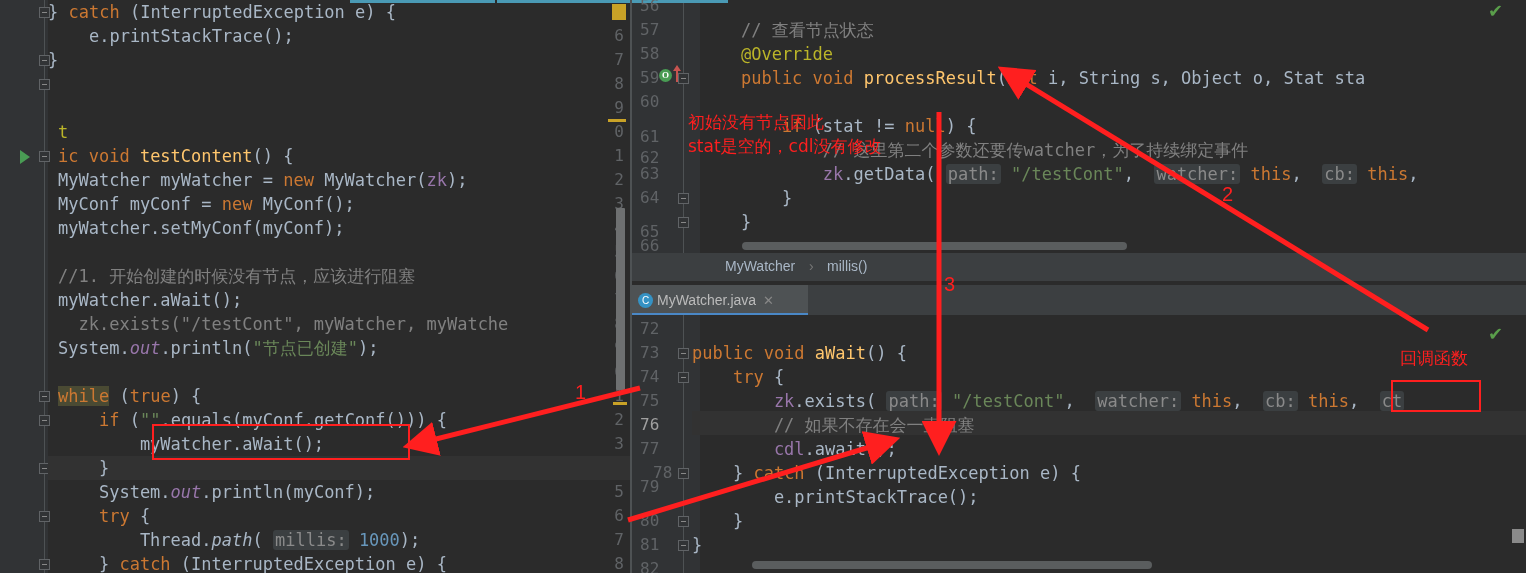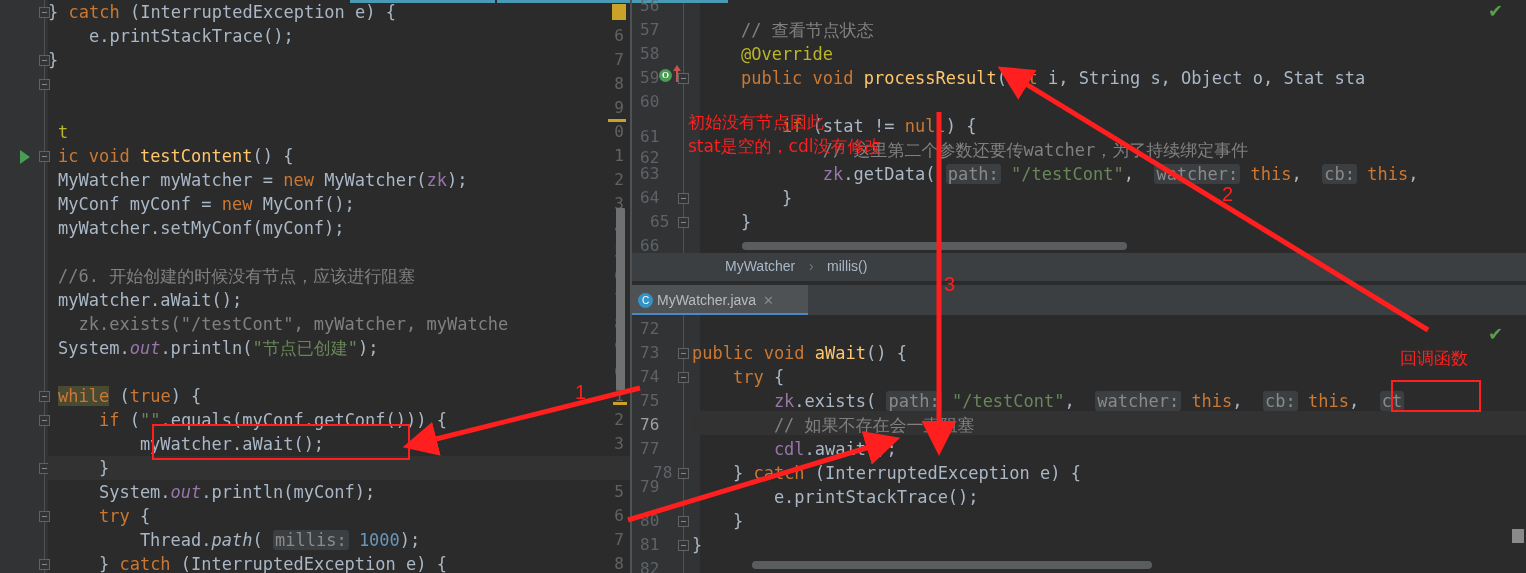--- a/index.html
+++ b/index.html
@@ -170,21 +170,21 @@
       <div class="cl" style="left:48px;top:24px;"><span class="txt">    e.printStackTrace();</span></div>
       <div class="cl" style="left:48px;top:48px;"><span class="txt">}</span></div>
       <div class="cl" style="left:48px;top:72px;"></div>
       <div class="cl" style="left:48px;top:96px;"></div>
       <div class="cl" style="left:58px;top:120px;"><span class="anno">t</span></div>
       <div class="cl" style="left:58px;top:144px;"><span class="kw">ic void </span><span class="meth">testContent</span><span class="txt">() {</span></div>
       <div class="cl" style="left:58px;top:168px;"><span class="txt">MyWatcher myWatcher = </span><span class="kw">new </span><span class="txt">MyWatcher(</span><span class="fld">zk</span><span class="txt">);</span></div>
       <div class="cl" style="left:58px;top:192px;"><span class="txt">MyConf myConf = </span><span class="kw">new </span><span class="txt">MyConf();</span></div>
       <div class="cl" style="left:58px;top:216px;"><span class="txt">myWatcher.setMyConf(myConf);</span></div>
       <div class="cl" style="left:58px;top:240px;"></div>
-      <div class="cl" style="left:58px;top:264px;"><span class="com">//6. 开始创建的时候没有节点，应该进行阻塞</span></div>
+      <div class="cl" style="left:58px;top:264px;"><span class="com">//1. 开始创建的时候没有节点，应该进行阻塞</span></div>
       <div class="cl" style="left:58px;top:288px;"><span class="txt">myWatcher.aWait();</span></div>
       <div class="cl" style="left:58px;top:312px;"><span class="com">  zk.exists("/testCont", myWatcher, myWatche</span></div>
       <div class="cl" style="left:58px;top:336px;"><span class="txt">System.</span><span class="fld" style="font-style:italic">out</span><span class="txt">.println(</span><span class="str">"节点已创建"</span><span class="txt">);</span></div>
       <div class="cl" style="left:58px;top:360px;"></div>
       <div class="cl" style="left:58px;top:384px;"><span class="kw hl">while</span><span class="txt"> (</span><span class="kw">true</span><span class="txt">) {</span></div>
       <div class="cl" style="left:58px;top:408px;"><span class="txt">    </span><span class="kw">if</span><span class="txt"> (</span><span class="str">""</span><span class="txt">.equals(myConf.getConf())) {</span></div>
       <div class="cl" style="left:58px;top:432px;"><span class="txt">        myWatcher.aWait();</span></div>
       <div class="cl" style="left:58px;top:456px;"><span class="txt">    }</span></div>
       <div class="cl" style="left:58px;top:480px;"><span class="txt">    System.</span><span class="fld" style="font-style:italic">out</span><span class="txt">.println(myConf);</span></div>
       <div class="cl" style="left:58px;top:504px;"><span class="txt">    </span><span class="kw">try</span><span class="txt"> {</span></div>
@@ -210,21 +210,21 @@
 
       <div class="lnum" style="top:-9px;">56</div>
       <div class="lnum" style="top:15px;">57</div>
       <div class="lnum" style="top:39px;">58</div>
       <div class="lnum" style="top:63px;">59</div>
       <div class="lnum" style="top:87px;">60</div>
       <div class="lnum" style="top:111px;margin-top:11px;">61</div>
       <div class="lnum" style="top:143px;">62</div>
       <div class="lnum" style="top:159px;">63</div>
       <div class="lnum" style="top:183px;">64</div>
-      <div class="lnum" style="top:207px;margin-left:10px;">65</div>
+      <div class="lnum" style="top:217px;">65</div>
       <div class="lnum" style="top:231px;">66</div>
 
       <div class="ovr" style="left:27px;top:66px;">O</div>
       <div class="ovrupstem" style="left:44px;top:66px;height:13px;"></div>
       <div class="ovrup" style="left:41px;top:62px;"></div>
 
       <div class="fold minus" style="left:46px;top:70px;"></div>
       <div class="fold minus" style="left:46px;top:190px;"></div>
       <div class="fold minus" style="left:46px;top:214px;"></div>
 

